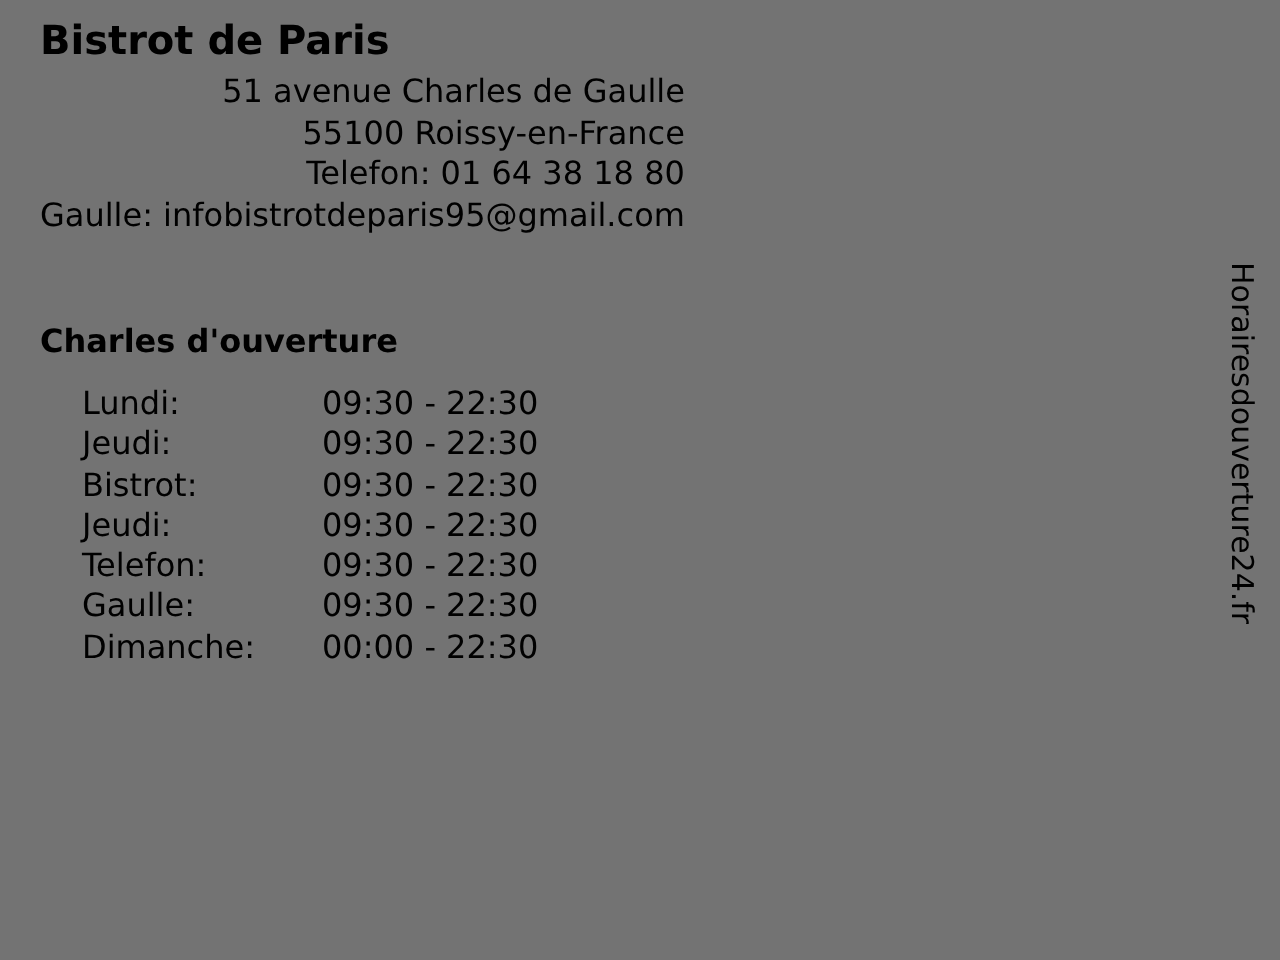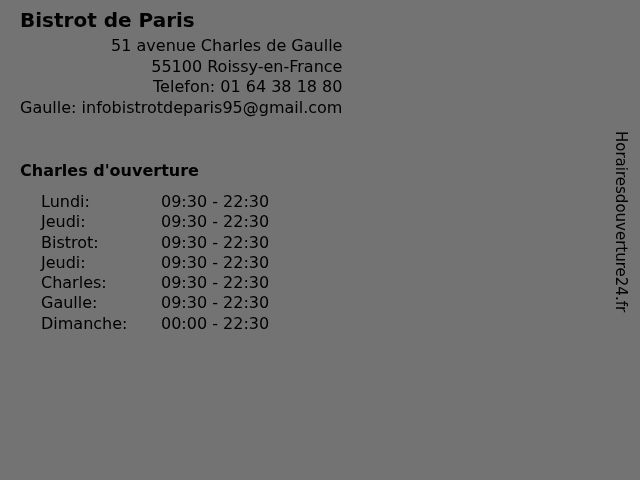--- a/index.html
+++ b/index.html
@@ -91,21 +91,21 @@
     </div>
     <div class="hours-row">
       <span class="hours-day">Bistrot:</span>
       <span class="hours-time">09:30 - 22:30</span>
     </div>
     <div class="hours-row">
       <span class="hours-day">Jeudi:</span>
       <span class="hours-time">09:30 - 22:30</span>
     </div>
     <div class="hours-row">
-      <span class="hours-day">Charles:</span>
+      <span class="hours-day">Telefon:</span>
       <span class="hours-time">09:30 - 22:30</span>
     </div>
     <div class="hours-row">
       <span class="hours-day">Gaulle:</span>
       <span class="hours-time">09:30 - 22:30</span>
     </div>
     <div class="hours-row">
       <span class="hours-day">Dimanche:</span>
       <span class="hours-time">00:00 - 22:30</span>
     </div>

